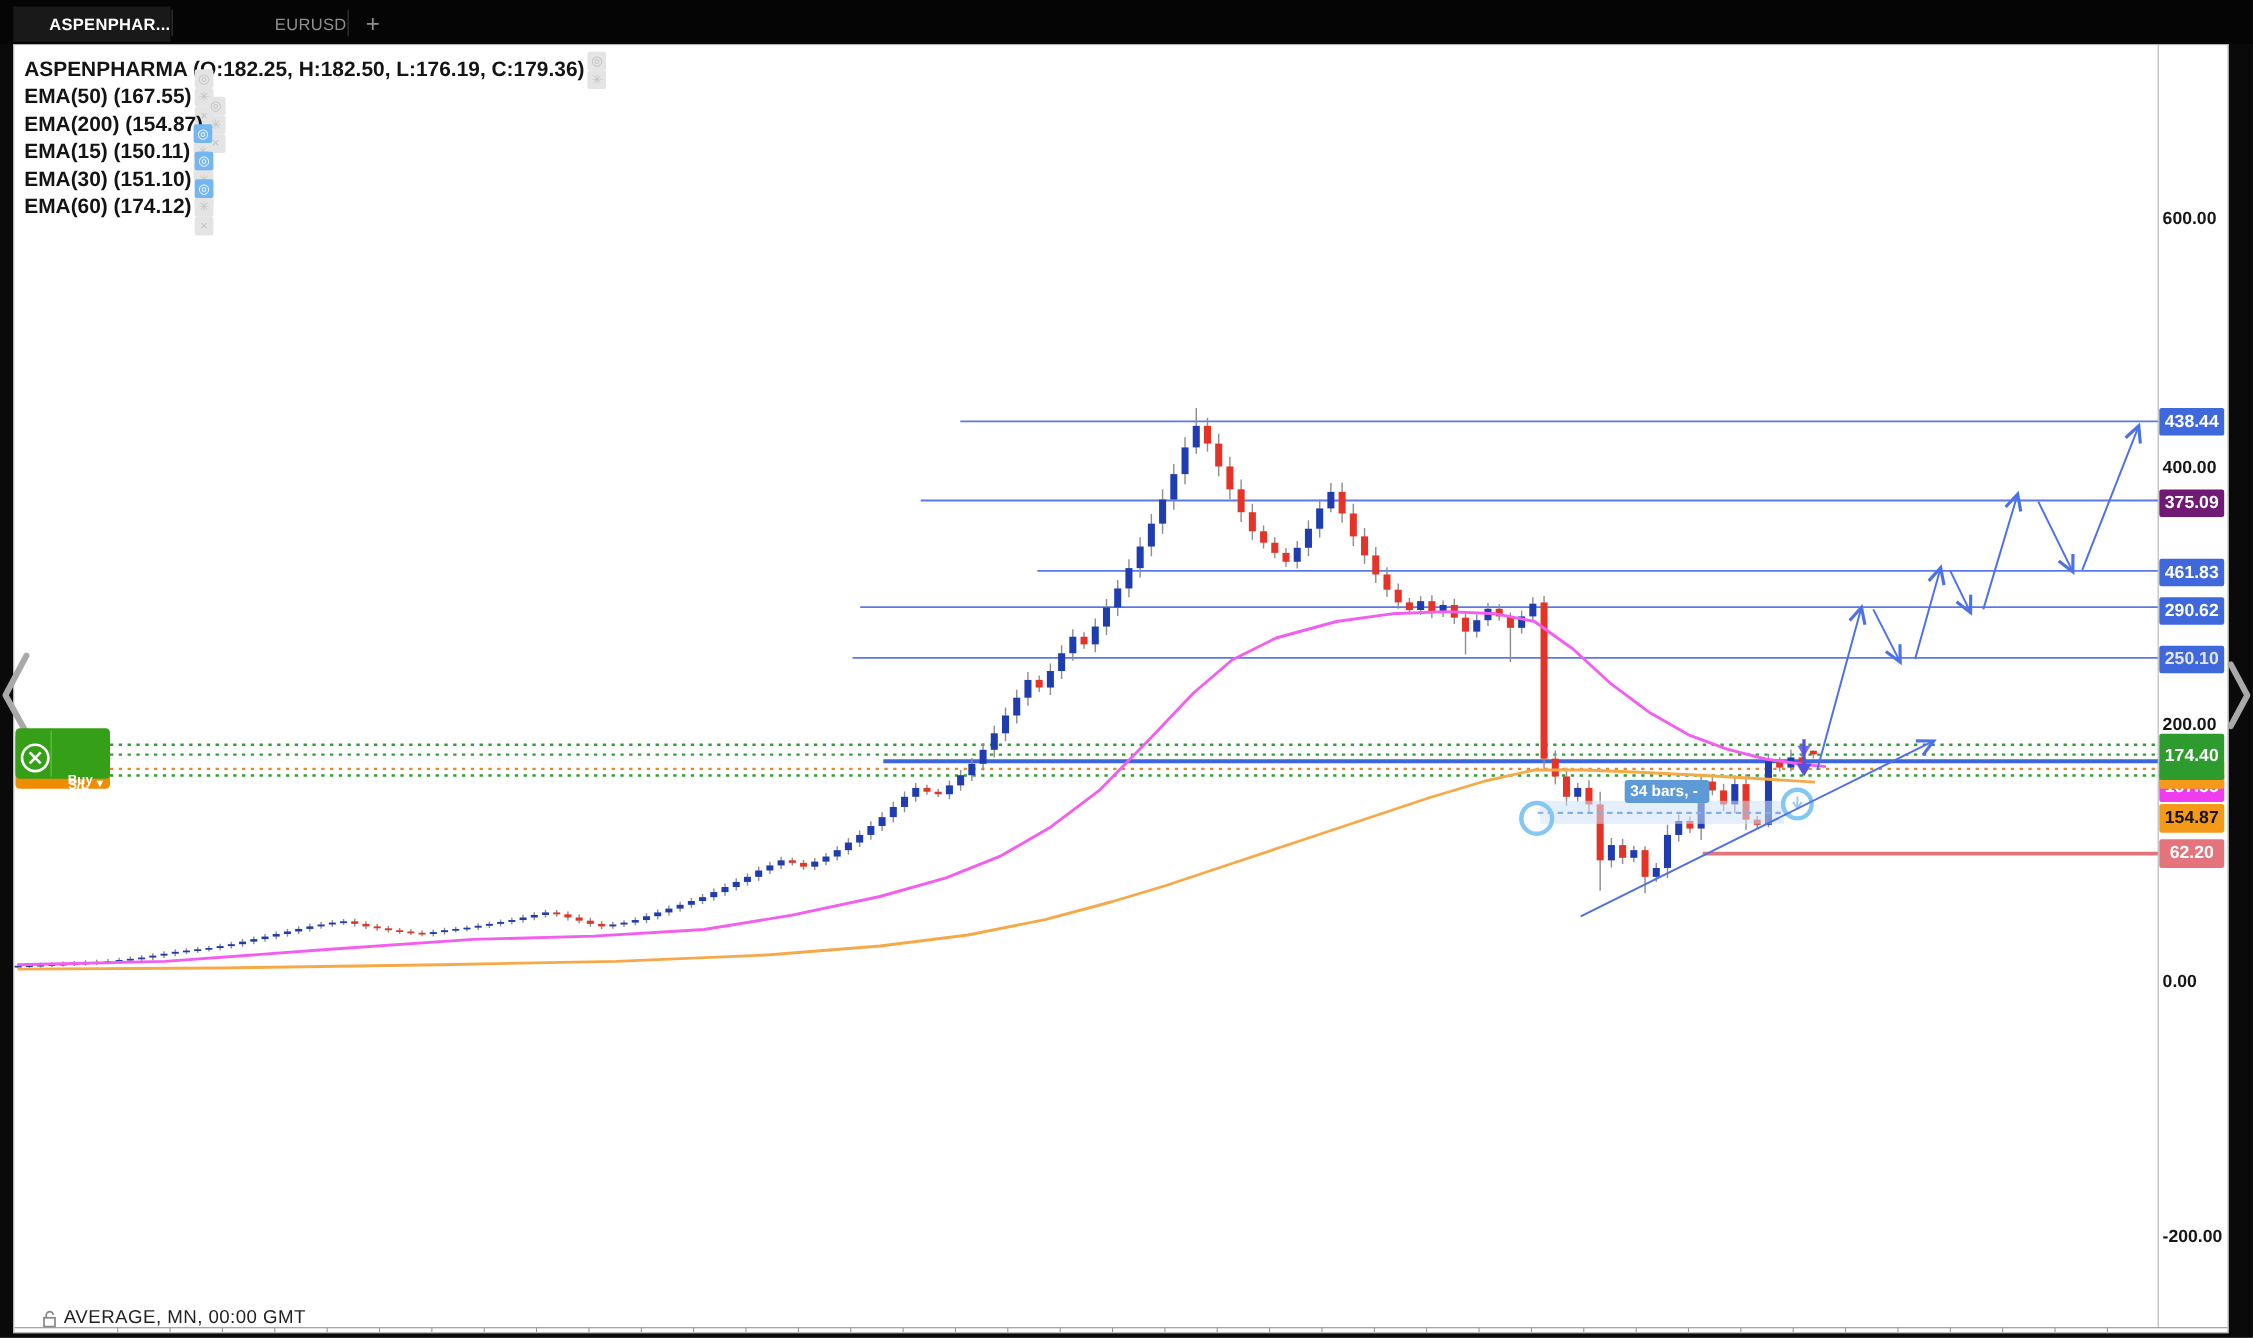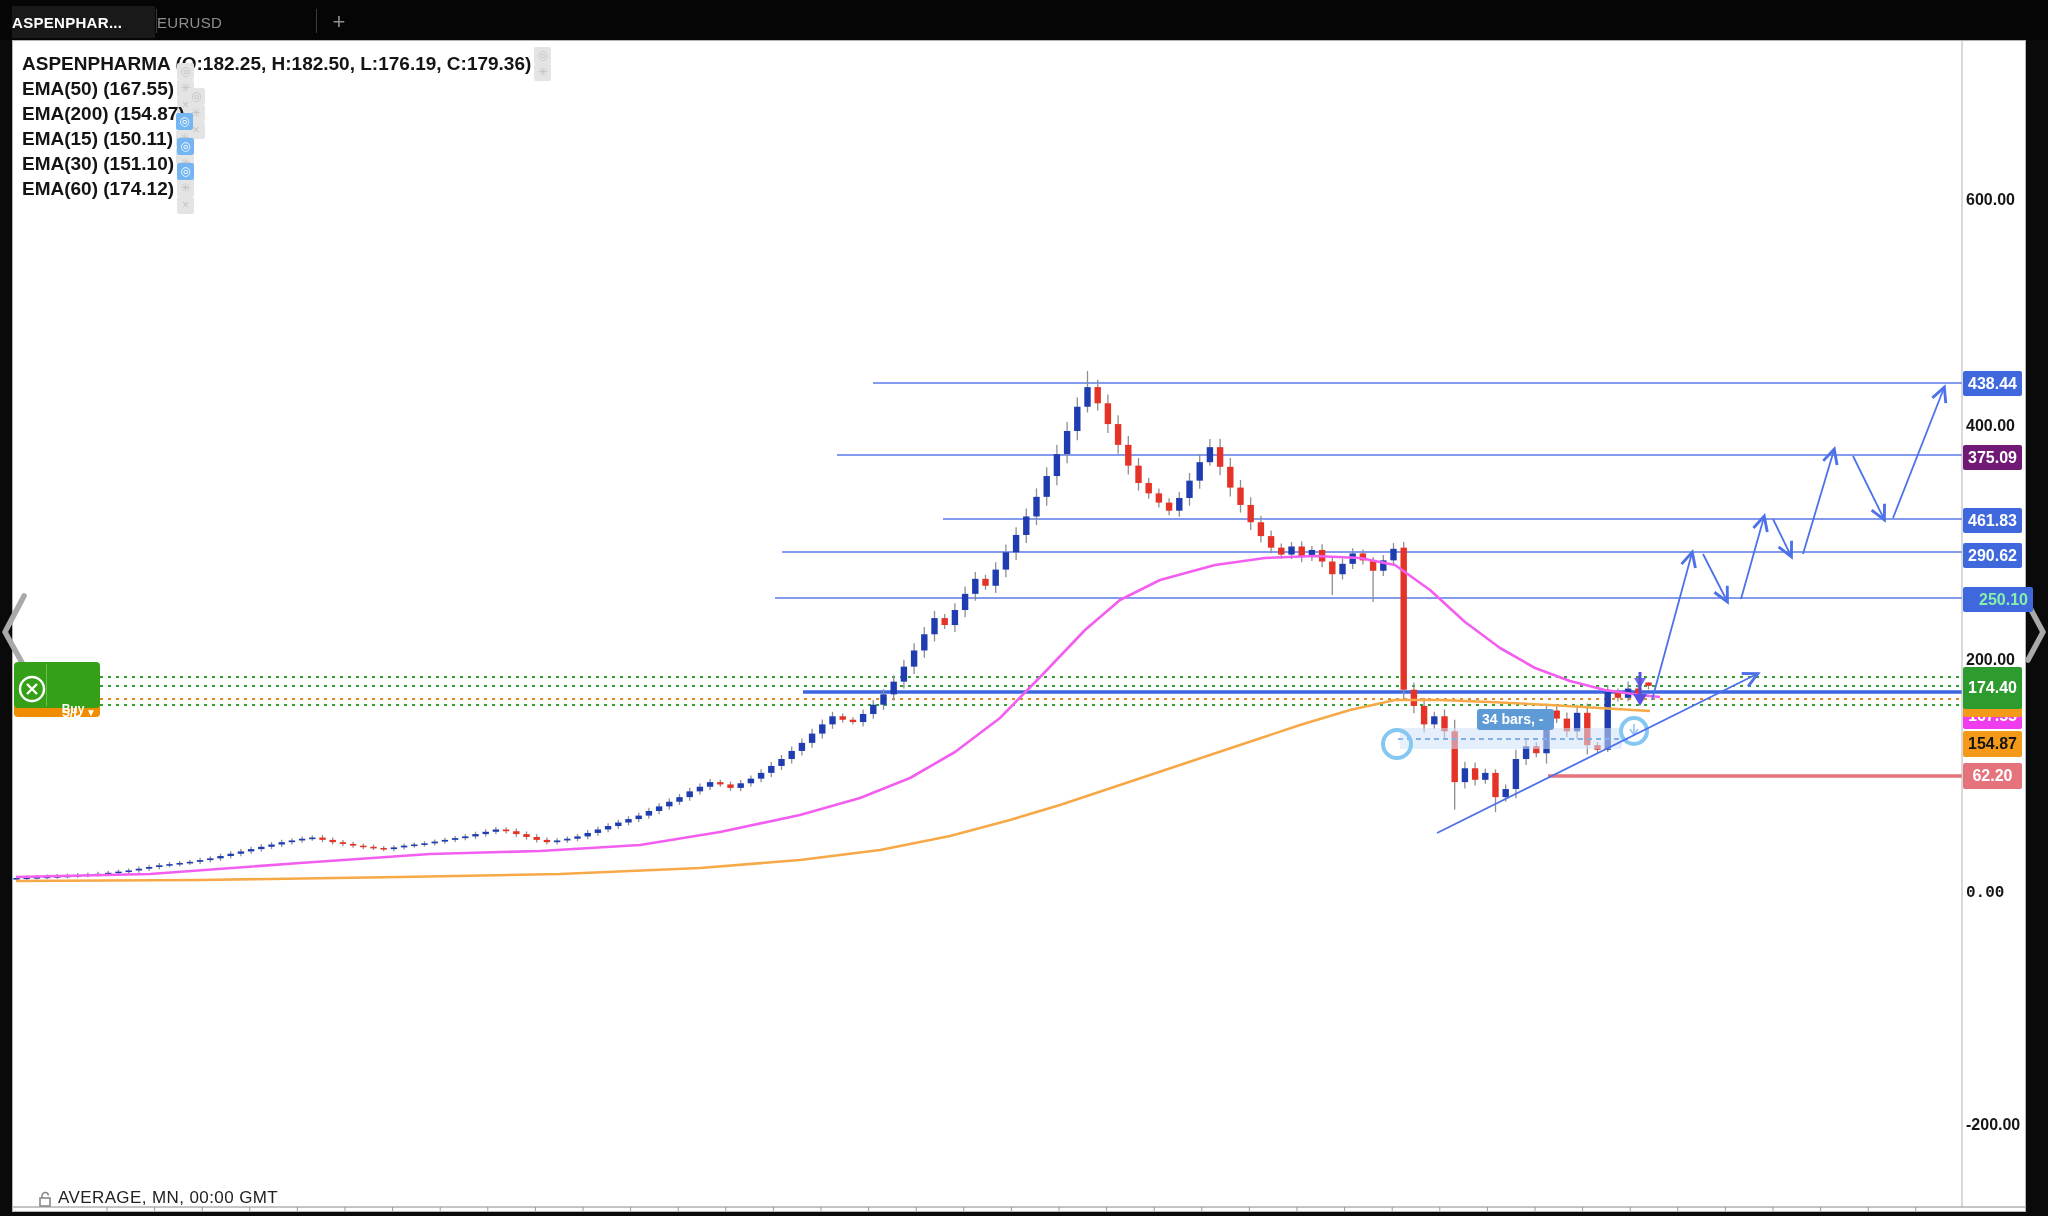--- a/index.html
+++ b/index.html
@@ -1,20 +1,20 @@
 <!DOCTYPE html>
 <html><head>
 <meta charset="utf-8">
 <style>
   html,body{margin:0;padding:0;background:#0a0a0a;}
   body{position:relative;width:2048px;height:1216px;overflow:hidden;
        font-family:"Liberation Sans","DejaVu Sans",sans-serif;}
   
   .tabbar{position:absolute;left:0;top:0;width:2048px;height:40px;background:#050505;}
-  .tab{position:absolute;top:6px;height:32px;display:flex;align-items:center;justify-content:flex-start;
+  .tab{position:absolute;top:6px;height:32px;display:flex;align-items:center;justify-content:flex-end;
        font-size:15px;letter-spacing:.3px;cursor:default;}
   .tab.active{left:12px;width:143px;background:#191919;color:#ffffff;font-weight:700;}
   .tab.inactive{left:157px;width:158px;color:#8f8f8f;font-weight:400;}
   .tabsep{position:absolute;top:9px;width:1px;height:24px;background:#3a3a3a;}
   .tab-add{position:absolute;left:322px;top:6px;width:34px;height:32px;display:flex;align-items:center;
        justify-content:center;color:#8f8f8f;font-size:22px;font-weight:400;}
   
   .panel{position:absolute;left:12px;top:40px;width:2014px;height:1172px;background:#ffffff;
          border:1px solid #b3b3b3;box-sizing:border-box;}
   #gfx{position:absolute;left:0;top:0;width:2048px;height:1216px;}
@@ -516,29 +516,29 @@
         <span class="icobox">✳</span>
         <span class="icobox">×</span>
       </span>
   </div>
 </div>
 
 <div id="axis-labels">
     <div class="atick" style="top: 191px;">600.00</div>
     <div class="atick" style="top: 417px;">400.00</div>
     <div class="atick" style="top: 651px;">200.00</div>
-    <div class="atick" style="top: 884px; font-family: Liberation Mono, monospace;">0.00</div>
+    <div class="atick" style="top: 884px;">0.00</div>
     <div class="atick" style="top: 1116px;">-200.00</div>
     <div class="plabel" style="top: 703px; height: 26px; background: rgb(238, 60, 238); color: rgb(255, 255, 255);">167.55</div>
     <div class="plabel" style="top: 691px; height: 26px; background: rgb(245, 154, 24); color: rgb(255, 255, 255);">165.90</div>
     <div class="plabel" style="top: 371px; height: 25px; background: rgb(63, 104, 221); color: rgb(255, 255, 255);">438.44</div>
     <div class="plabel" style="top: 445px; height: 25px; background: #701a75; color: rgb(255, 255, 255);">375.09</div>
     <div class="plabel" style="top: 508px; height: 25px; background: rgb(63, 104, 221); color: rgb(255, 255, 255);">461.83</div>
     <div class="plabel" style="top: 543px; height: 25px; background: rgb(63, 104, 221); color: rgb(255, 255, 255);">290.62</div>
-    <div class="plabel" style="top: 587px; height: 25px; background: rgb(63, 104, 221); color: #86efac; padding-left: 11px;">250.10</div>
+    <div class="plabel" style="top: 587px; height: 25px; background: rgb(63, 104, 221); color: #e5e5e5;">250.10</div>
     <div class="plabel" style="top: 731px; height: 26px; background: rgb(245, 154, 24); color: rgb(20, 20, 20); text-align: right;">154.87</div>
     <div class="plabel" style="top: 763px; height: 26px; background: rgb(228, 115, 124); color: rgb(255, 255, 255);">62.20</div>
     <div class="plabel" style="top: 667px; height: 42px; background: rgb(46, 155, 46); color: rgb(255, 255, 255);">174.40</div>
   </div>
 
 <div class="buywidget">
   <div class="bw-orange">
     <span class="bw-sl">S/L</span>
     <span class="bw-caret">▼</span>
   </div>

